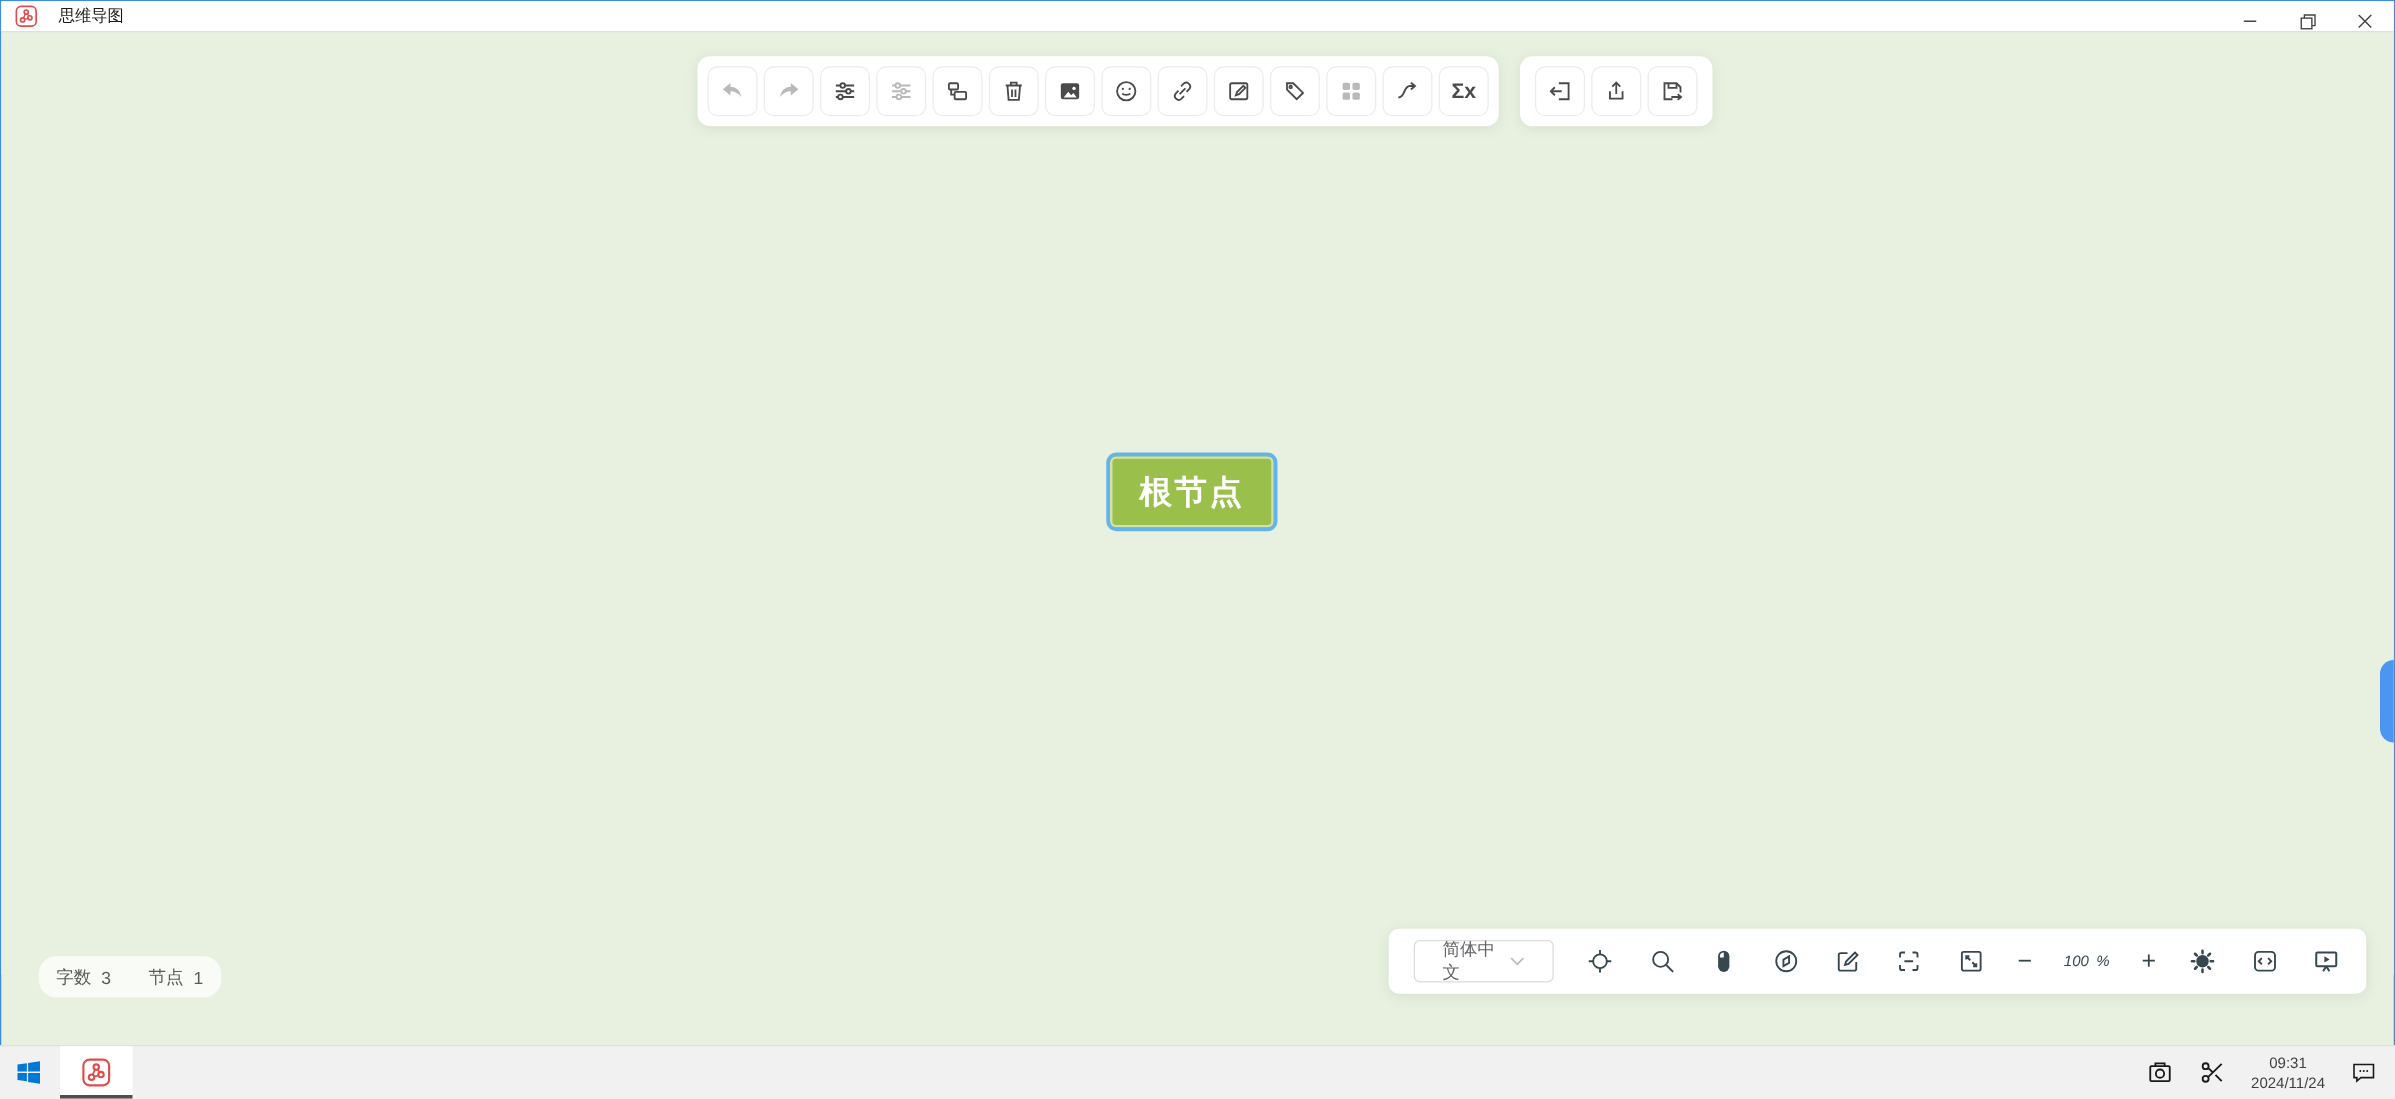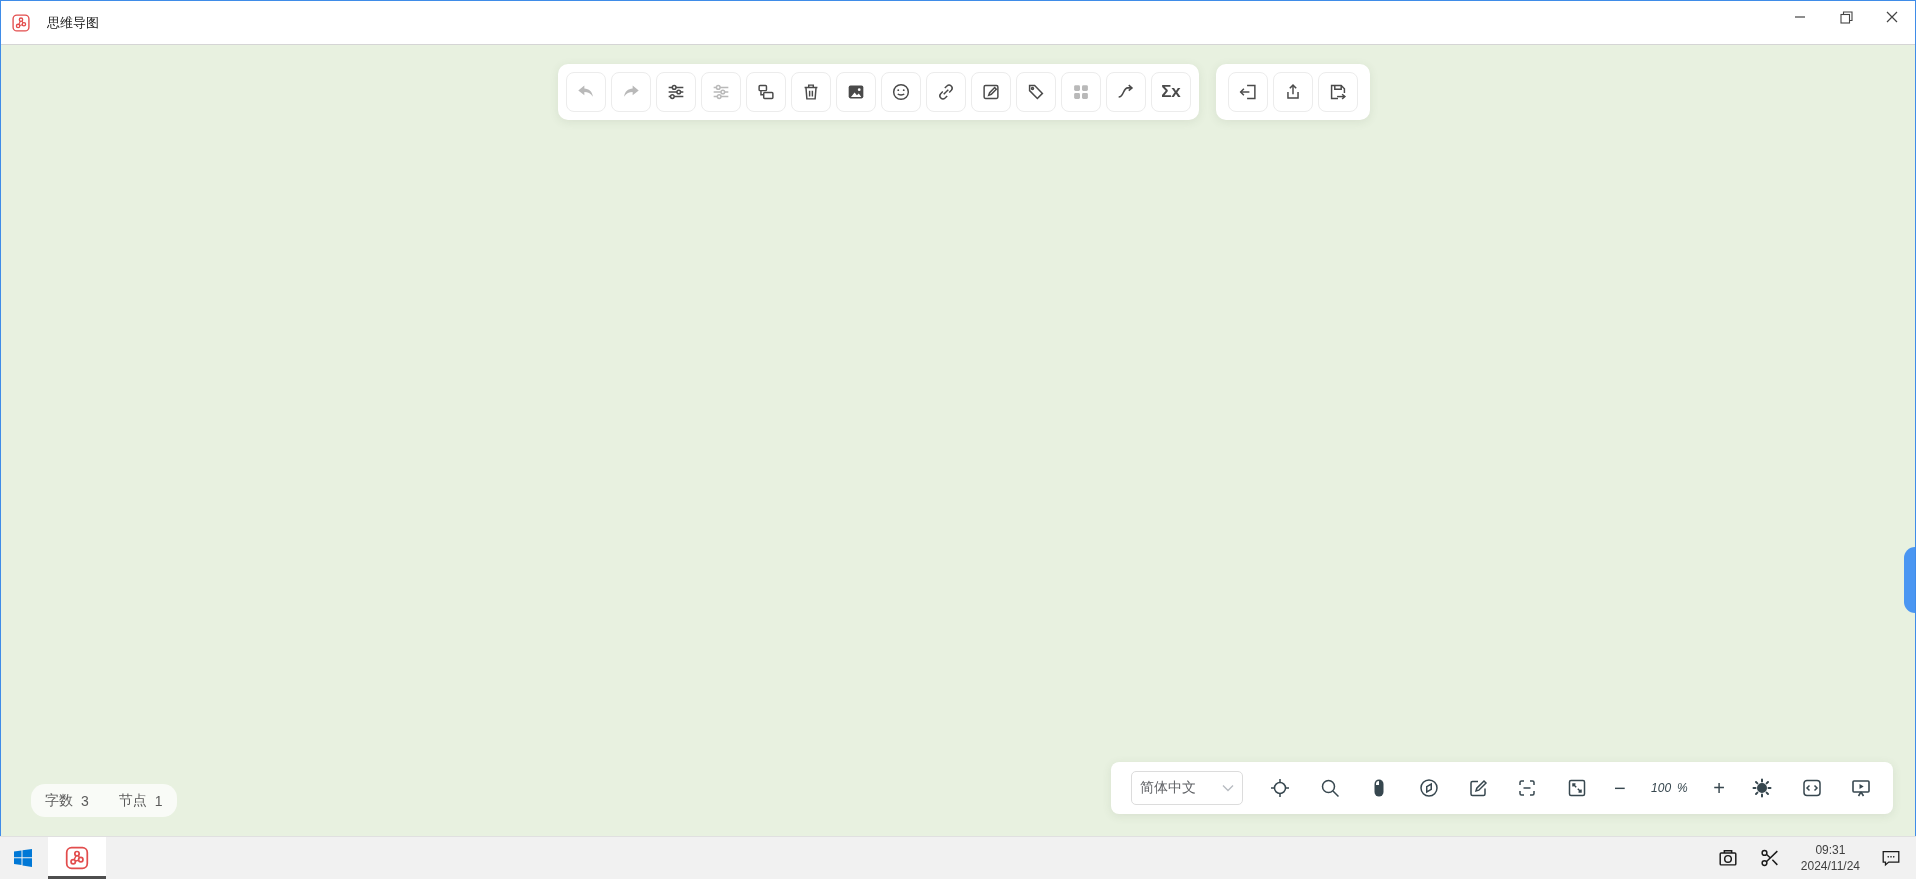--- a/index.html
+++ b/index.html
@@ -5,21 +5,21 @@
   * { margin:0; padding:0; box-sizing:border-box; }
   html,body { width:1916px; height:879px; overflow:hidden; background:#e8f1e0;
     font-family:"Liberation Sans", sans-serif; }
   .screen { position:relative; width:1916px; height:879px; }
 
   
   .app-window { position:absolute; left:0; top:0; width:1916px; height:836px;
     border:1px solid #3f8ce8; border-bottom:none; background:#e8f1e0; }
 
   
-  .titlebar { position:relative; height:44px; background:#ffffff; border-bottom:1px solid #d5d5d5;
+  .titlebar { position:relative; height:25px; background:#ffffff; border-bottom:1px solid #d5d5d5;
     display:flex; align-items:center; }
   .app-logo { width:20px; height:20px; margin-left:10px; }
   .titlebar-title { margin-left:16px; font-size:13px; color:#1a1a1a; }
   .win-controls { position:absolute; right:0; top:0; height:32px; display:flex; }
   .win-btn { width:46px; height:32px; display:flex; align-items:center; justify-content:center;
     color:#444; background:transparent; border:none; cursor:pointer; }
 
   
   .canvas { position:relative; width:100%; height:754px; background:#e8f1e0; }
 
@@ -45,21 +45,21 @@
   .counter { position:absolute; left:30px; top:739px; height:33px; padding:0 14px;
     background:rgba(252,253,250,.85); border-radius:14px; display:flex; align-items:center;
     gap:8px; font-size:14px; color:#5a5a5a; }
   .counter .gap { width:14px; }
 
   
   .control-bar { position:absolute; left:1110px; top:717px; width:782px; height:52px;
     background:#fff; border-radius:8px; box-shadow:0 2px 10px rgba(70,90,60,.10);
     display:flex; align-items:center; justify-content:space-between; padding:0 20px; color:#37474f; }
   .lang-select { display:flex; align-items:center; justify-content:space-between; width:112px; height:34px;
-    border:1px solid #dcdcdc; border-radius:5px; padding:0 8px; color:#606266; font-size:14px;
+    border:1px solid #dcdcdc; border-radius:5px; padding:0 22px; color:#606266; font-size:14px;
     background:#fff; cursor:pointer; }
   .lang-select .chev { color:#b8bcc2; }
   .cb-btn { background:none; border:none; color:#37474f; display:flex; align-items:center;
     justify-content:center; cursor:pointer; padding:0; }
   .zoom-label { font-size:12px; color:#37474f; display:flex; gap:6px; align-items:flex-start;font-style:italic; }
   .zoom-sign { font-size:20px; color:#37474f; }
 
   
   .edge-handle { position:absolute; right:0; top:502px; width:11px; height:66px;
     background:#4a96f2; border-radius:33px 0 0 33px; cursor:pointer; }
@@ -226,20 +226,23 @@
         <button class="tb-btn">
           <svg width="22" height="22" viewBox="0 0 24 24" fill="none" stroke="currentColor" stroke-width="1.6">
             <path d="M19 13V8.5L15.5 5H5v14h7"></path>
             <path d="M8.5 5v4h7V5"></path>
             <path d="M11 17h8"></path>
             <path d="M16.5 14.5 19.5 17l-3 2.5"></path>
           </svg>
         </button>
       </div>
 
+      <div class="root-node">
+        <span class="root-node-label">根节点</span>
+      </div>
 
       <div class="counter">
         <span>字数</span>
         <span>3</span>
         <span class="gap"></span>
         <span>节点</span>
         <span>1</span>
       </div>
 
       <div class="control-bar">

